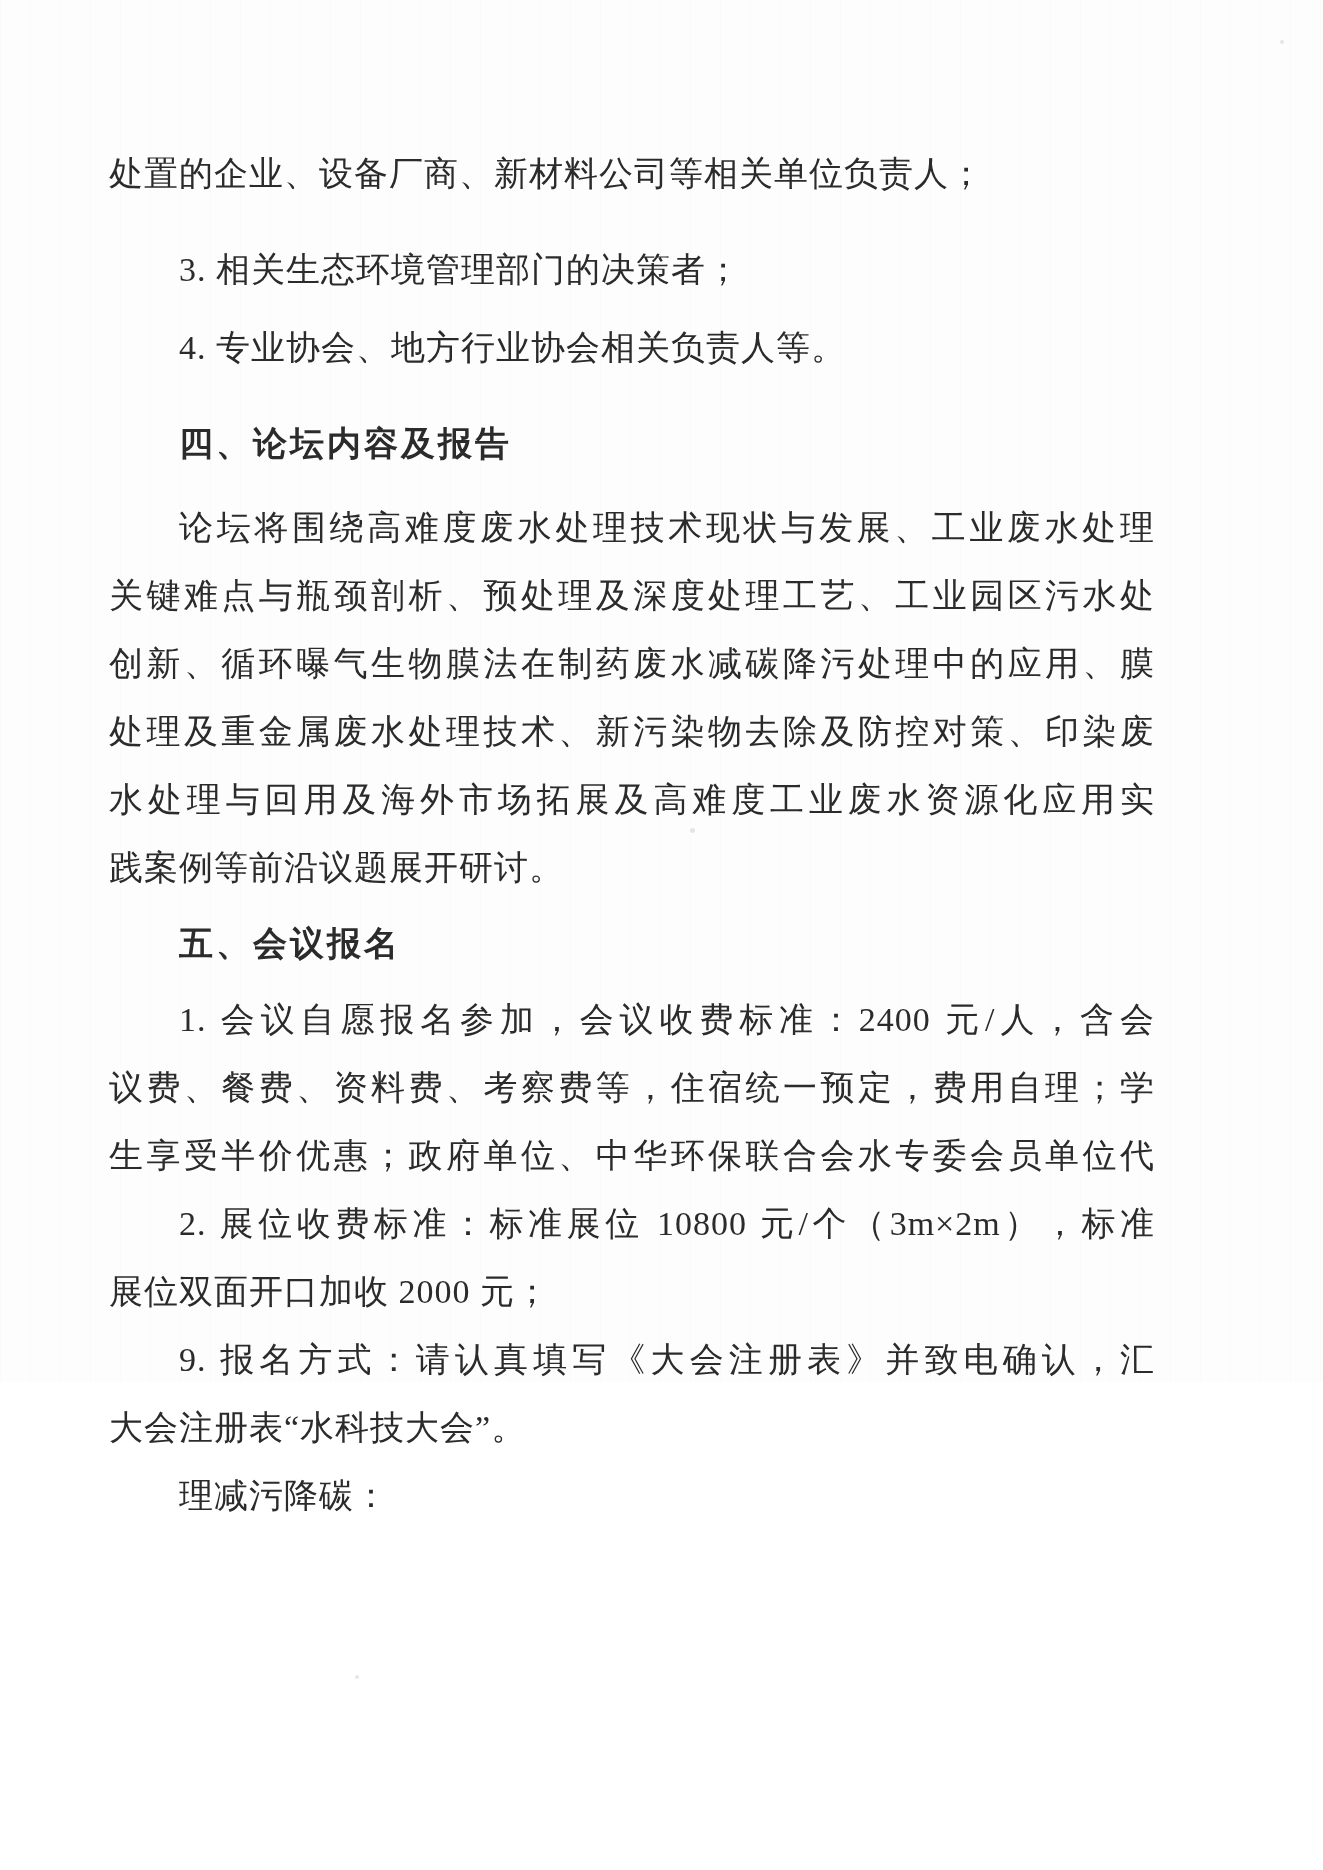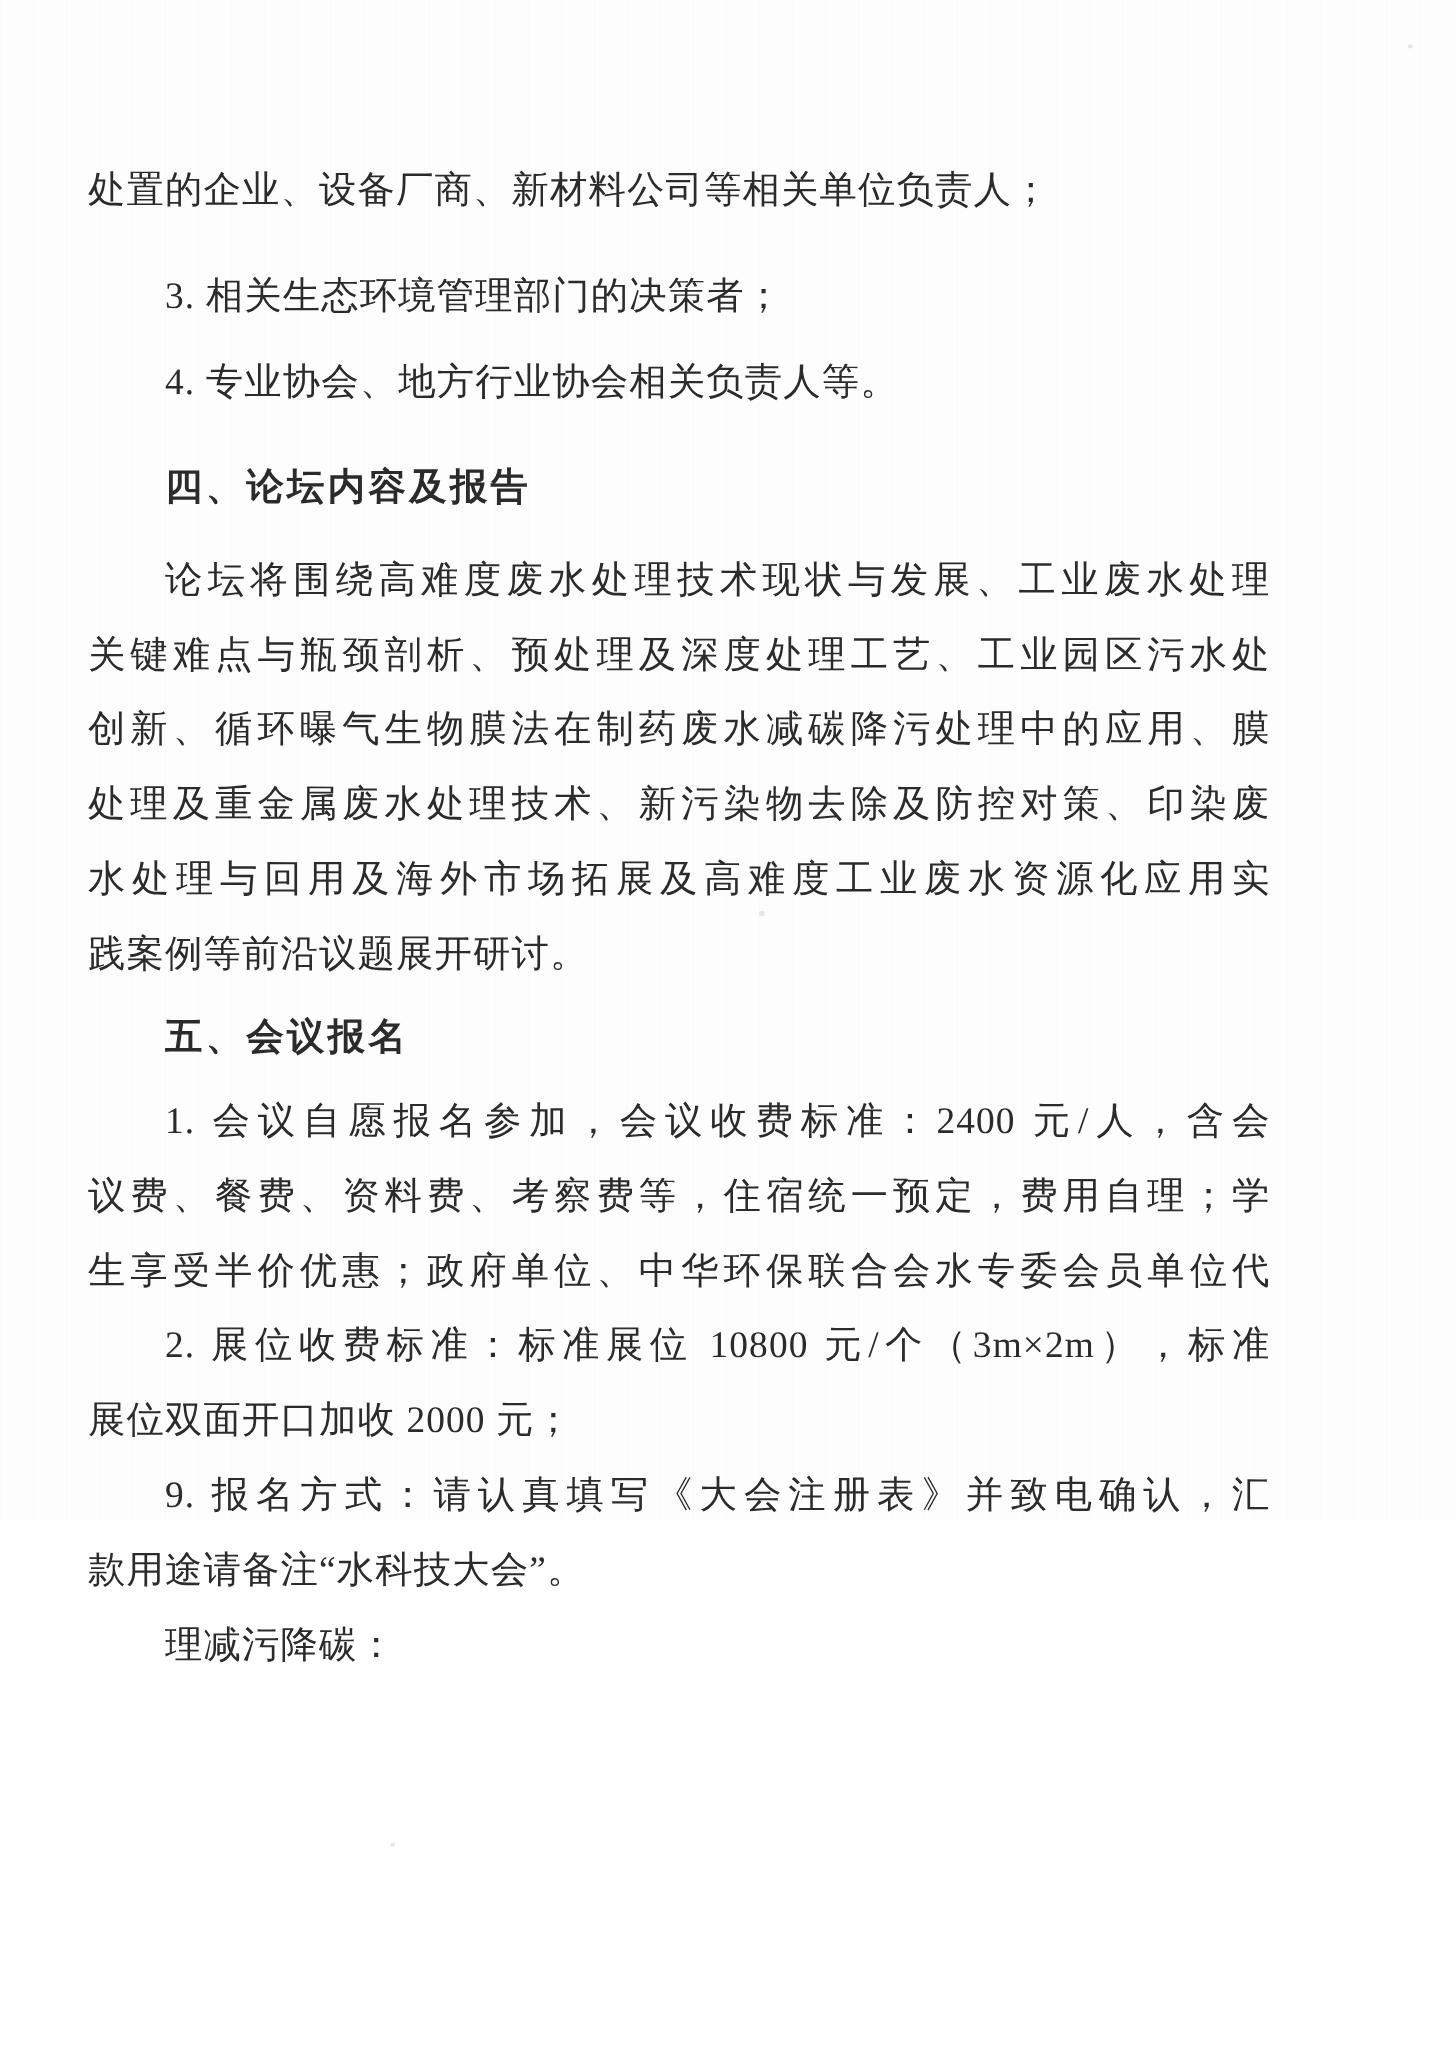--- a/index.html
+++ b/index.html
@@ -7,21 +7,21 @@
     width: 1323px;
     height: 1870px;
     background: #ffffff;
     overflow: hidden;
   }
   .page {
     position: relative;
     width: 1323px;
     height: 1382px;
     box-sizing: border-box;
-    padding: 140px 168px 0 80px;
+    padding: 140px 168px 0 109px;
     background:
       repeating-linear-gradient(90deg, rgba(0,0,0,0.012) 0 1px, rgba(0,0,0,0) 1px 30px),
       #fdfdfd;
     font-family: "Liberation Serif", "DejaVu Serif", serif;
     color: #2b2b2b;
   }
   .line {
     font-size: 34px;
     line-height: 68px;
     letter-spacing: 1px;
@@ -72,21 +72,21 @@
   <div class="line ti heading mt-xs">五、会议报名</div>
 
   <div class="line just ti mt-xs">1. 会议自愿报名参加，会议收费标准：2400 元/人，含会</div>
   <div class="line just">议费、餐费、资料费、考察费等，住宿统一预定，费用自理；学</div>
   <div class="line just">生享受半价优惠；政府单位、中华环保联合会水专委会员单位代</div>
 
   <div class="line just ti">2. 展位收费标准：标准展位 10800 元/个（3m×2m），标准</div>
   <div class="line">展位双面开口加收 2000 元；</div>
 
   <div class="line just ti">9. 报名方式：请认真填写《大会注册表》并致电确认，汇</div>
-  <div class="line">款用途请备注“水科技大会”。</div>
+  <div class="line">大会注册表“水科技大会”。</div>
 
   <div class="line ti">理减污降碳：</div>
 
   <div class="speck" style="left:690px; top:828px; width:5px; height:5px;"></div>
   <div class="speck" style="left:1280px; top:40px; width:4px; height:4px;"></div>
   <div class="speck" style="left:355px; top:1675px; width:4px; height:4px;"></div>
 
 </div>
 
 </body></html>

